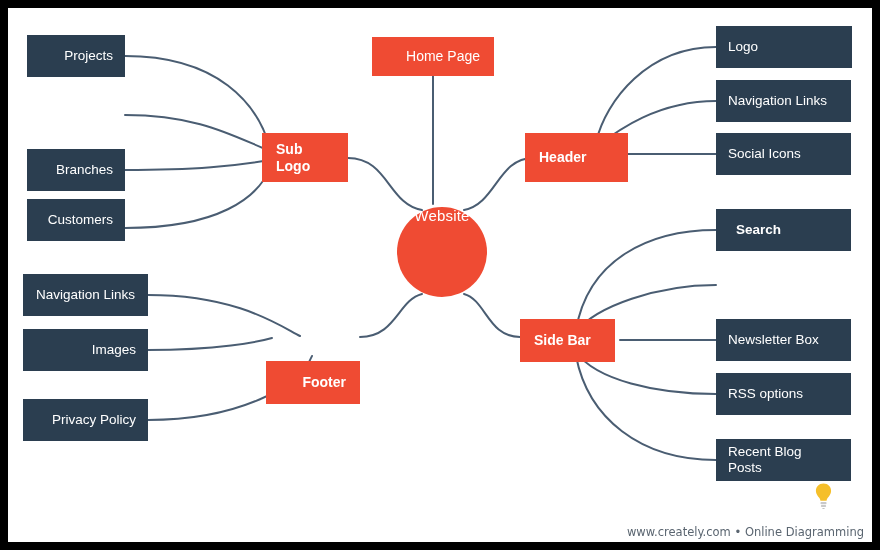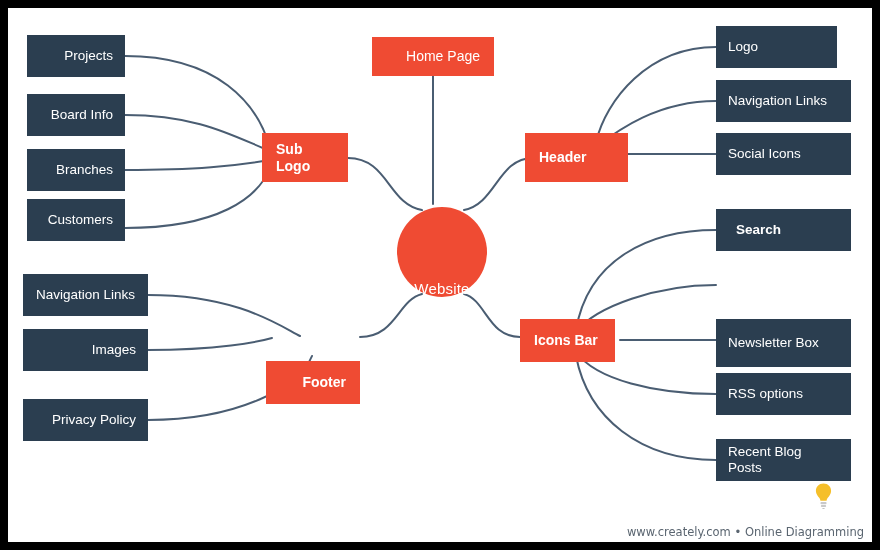--- a/index.html
+++ b/index.html
@@ -69,21 +69,21 @@
   #center-node {
     position: absolute;
     left: 389px;
     top: 199px;
     width: 90px;
     height: 90px;
     border-radius: 50%;
     background: #ef4b33;
     color: #ffffff;
     display: flex;
-    align-items: flex-end;
+    align-items: flex-start;
     justify-content: center;
     font-size: 15px;
     font-weight: 400;
     letter-spacing: 0.2px;
   }
 
   
   #brand {
     position: absolute;
     left: 624px;
@@ -174,37 +174,34 @@
 
     <div class="node branch al-left" style="left:517px; top:125px; width:103px; height:49px;">
       <span>Header</span>
     </div>
 
     <div class="node branch al-right" style="left:258px; top:311px; width:94px; height:43px;margin-top:42px;">
       <span>Footer</span>
     </div>
 
     <div class="node branch al-left" style="left:512px; top:311px; width:95px; height:43px;">
-      <span>Icons Bar</span>
+      <span>Side Bar</span>
     </div>
 
     <div class="node leaf al-right" style="left:19px; top:27px; width:98px; height:42px;">
       <span>Projects</span>
     </div>
-    <div class="node leaf al-right" style="left:19px; top:86px; width:98px; height:42px;">
-      <span>Board Info</span>
-    </div>
     <div class="node leaf al-right" style="left:19px; top:141px; width:98px; height:42px;">
       <span>Branches</span>
     </div>
     <div class="node leaf al-right" style="left:19px; top:191px; width:98px; height:42px;justify-content:flex-end;">
       <span>Customers</span>
     </div>
 
-    <div class="node leaf al-left" style="left:708px; top:18px; width:121px; height:42px;">
+    <div class="node leaf al-left" style="left:708px; top:18px; width:136px; height:42px;">
       <span>Logo</span>
     </div>
     <div class="node leaf al-left" style="left:708px; top:72px; width:135px; height:42px;">
       <span>Navigation Links</span>
     </div>
     <div class="node leaf al-left" style="left:708px; top:125px; width:135px; height:42px;">
       <span>Social Icons</span>
     </div>
 
     <div class="node leaf al-center" style="left:15px; top:266px; width:125px; height:42px;">
@@ -213,21 +210,21 @@
     <div class="node leaf al-right" style="left:15px; top:321px; width:125px; height:42px;">
       <span>Images</span>
     </div>
     <div class="node leaf al-right" style="left:15px; top:391px; width:125px; height:42px;">
       <span>Privacy Policy</span>
     </div>
 
     <div class="node leaf bold-leaf al-left" style="left:708px; top:201px; width:135px; height:42px;padding-left:20px;">
       <span>Search</span>
     </div>
-    <div class="node leaf al-left" style="left:708px; top:311px; width:135px; height:48px;">
+    <div class="node leaf al-left" style="left:708px; top:311px; width:135px; height:42px;">
       <span>Newsletter Box</span>
     </div>
     <div class="node leaf al-left" style="left:708px; top:365px; width:135px; height:42px;">
       <span>RSS options</span>
     </div>
     <div class="node leaf al-left" style="left:708px; top:431px; width:135px; height:42px;">
       <span>Recent Blog Posts</span>
     </div>
 
     <div id="brand">

